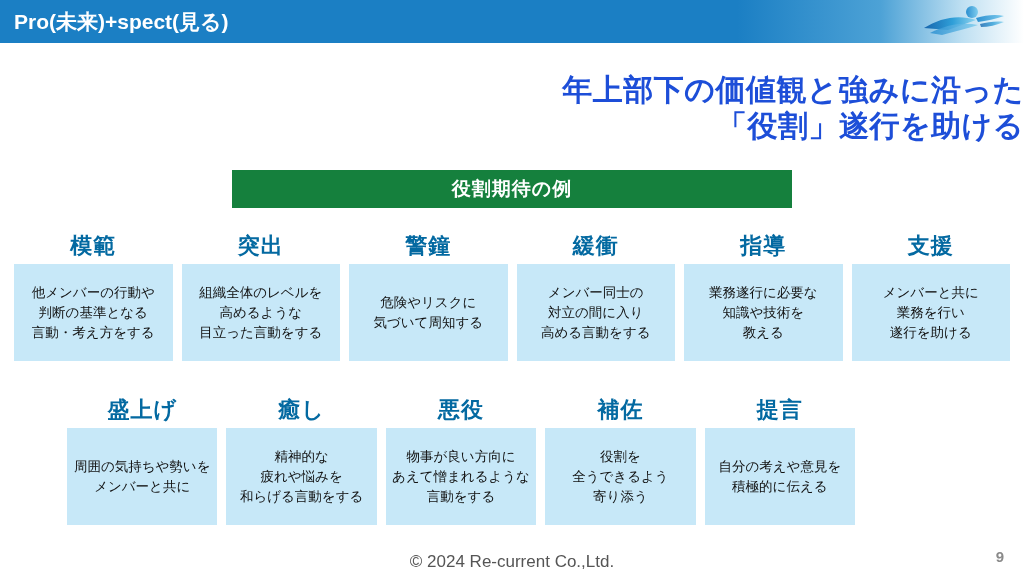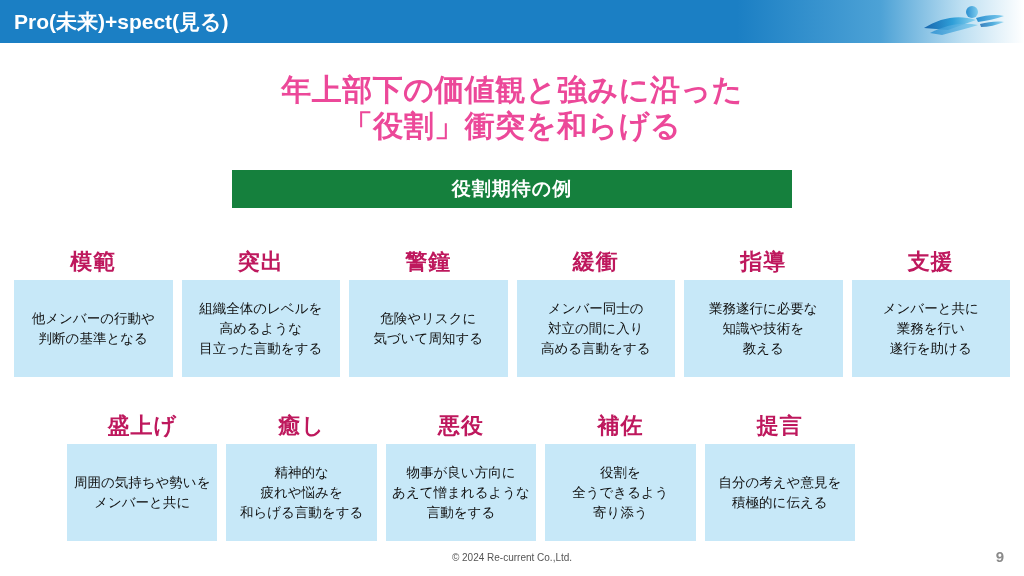--- a/index.html
+++ b/index.html
@@ -21,21 +21,21 @@
     font-size:21px; font-weight:bold; color:#ffffff;
     letter-spacing:0px; line-height:38px; white-space:nowrap;
   }
   .logo{
     position:absolute; right:18px; top:4px; width:86px; height:34px;
   }
 
   
   .slide-title{
     position:absolute; left:0; top:72px; width:1024px;
-    text-align:center; color:#ec4899;
+    text-align:right; color:#1d4ed8;
     font-size:30px; font-weight:bold; line-height:36px;
     letter-spacing:0.5px;
   }
 
   
   .banner{
     position:absolute; left:232px; top:170px; width:560px; height:38px;
     background:#15803d; color:#ffffff;
     font-size:19px; font-weight:bold;
     display:flex; align-items:center; justify-content:center;
@@ -44,46 +44,45 @@
 
   
   .row{ position:absolute; display:flex; }
   .row-one{ left:14px; top:232px; width:996px; gap:9px; }
   .row-two{ left:67px; top:396px; width:788px; gap:9px; }
 
   .card{ flex:1 1 0; display:flex; flex-direction:column; }
 
   .card-label{
     text-align:center;
-    color:#be185d;
+    color:#0369a1;
     font-weight:bold;
     font-size:22px;
     line-height:28px;
     height:32px;
     letter-spacing:1px;
-    margin-top:16px;
   }
   .card-body{
     background:#c7e8f8;
     color:#121212;
     font-size:13.5px;
     line-height:20px;
     text-align:center;
     display:flex; align-items:center; justify-content:center;
     padding:6px 4px;
   }
   .row-one .card-body{ height:97px; }
   .row-two .card-body{ height:97px; }
 
   .card-body span{ display:block; }
 
   
   .footer-copy{
     position:absolute; left:0; top:552px; width:1024px;
-    text-align:center; color:#555555; font-size:10px;
+    text-align:center; color:#555555; font-size:17px;
   }
   .page-number{
     position:absolute; right:20px; top:548px;
     color:#8a8a8a; font-size:15px; font-weight:bold;
   }
 </style>
 </head>
 <body>
 
 <div class="header-band"></div>
@@ -104,32 +103,33 @@
     <circle cx="52" cy="8" r="6" fill="url(#g2)"></circle>
     <path d="M4 24 C20 14 38 10 56 16 C48 19 38 22 28 26 Z" fill="url(#g1)"></path>
     <path d="M10 29 C26 21 42 18 58 21 C48 24 34 28 22 31 Z" fill="url(#g2)" opacity="0.85"></path>
     <path d="M56 14 C66 11 76 10 84 12 C76 15 66 17 58 18 Z" fill="url(#g2)"></path>
     <path d="M60 20 C68 18 77 17 84 18 C77 21 68 23 61 23 Z" fill="url(#g1)" opacity="0.8"></path>
   </svg>
 </div>
 
 <div class="slide-title">
   <div>年上部下の価値観と強みに沿った</div>
-  <div>「役割」衝突を和らげる</div>
+  <div>「役割」遂行を助ける</div>
 </div>
 
 <div class="banner">役割期待の例</div>
 
 <div class="row row-one" id="row-one">
     <div class="card">
       <div class="card-label">模範</div>
       <div class="card-body">
         <div>
           <span>他メンバーの行動や</span>
           <span>判断の基準となる</span>
+          <span>言動・考え方をする</span>
         </div>
       </div>
     </div>
     <div class="card">
       <div class="card-label">突出</div>
       <div class="card-body">
         <div>
           <span>組織全体のレベルを</span>
           <span>高めるような</span>
           <span>目立った言動をする</span>

